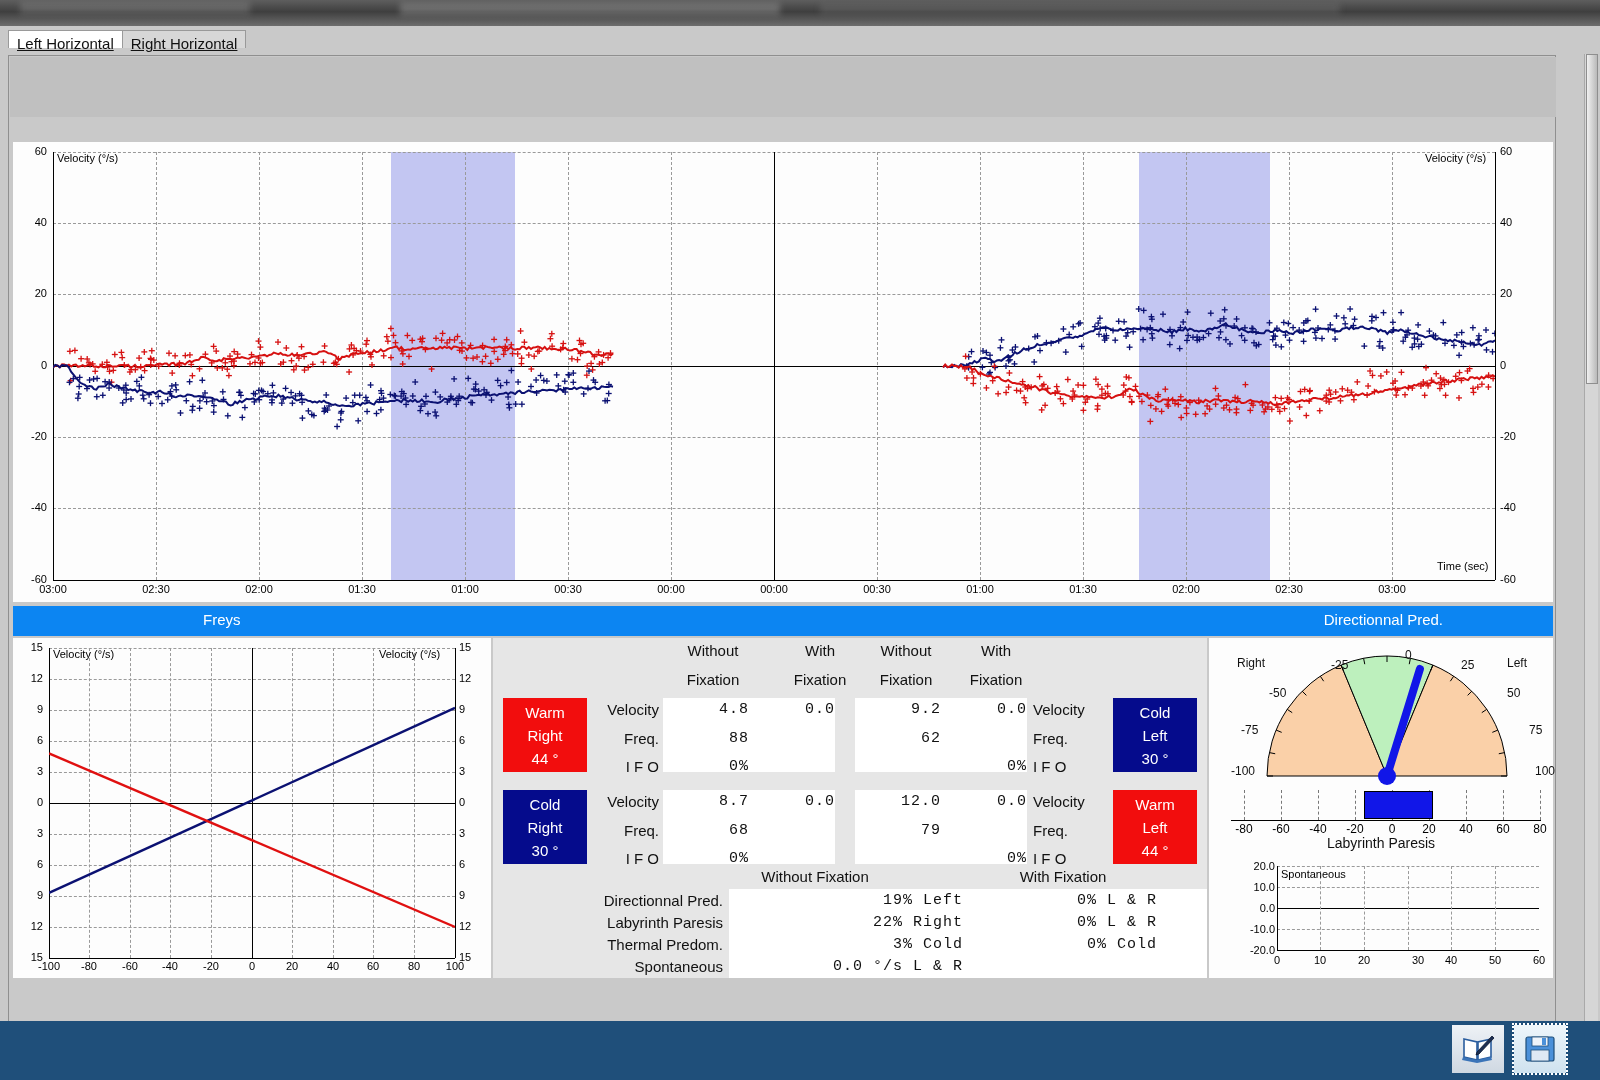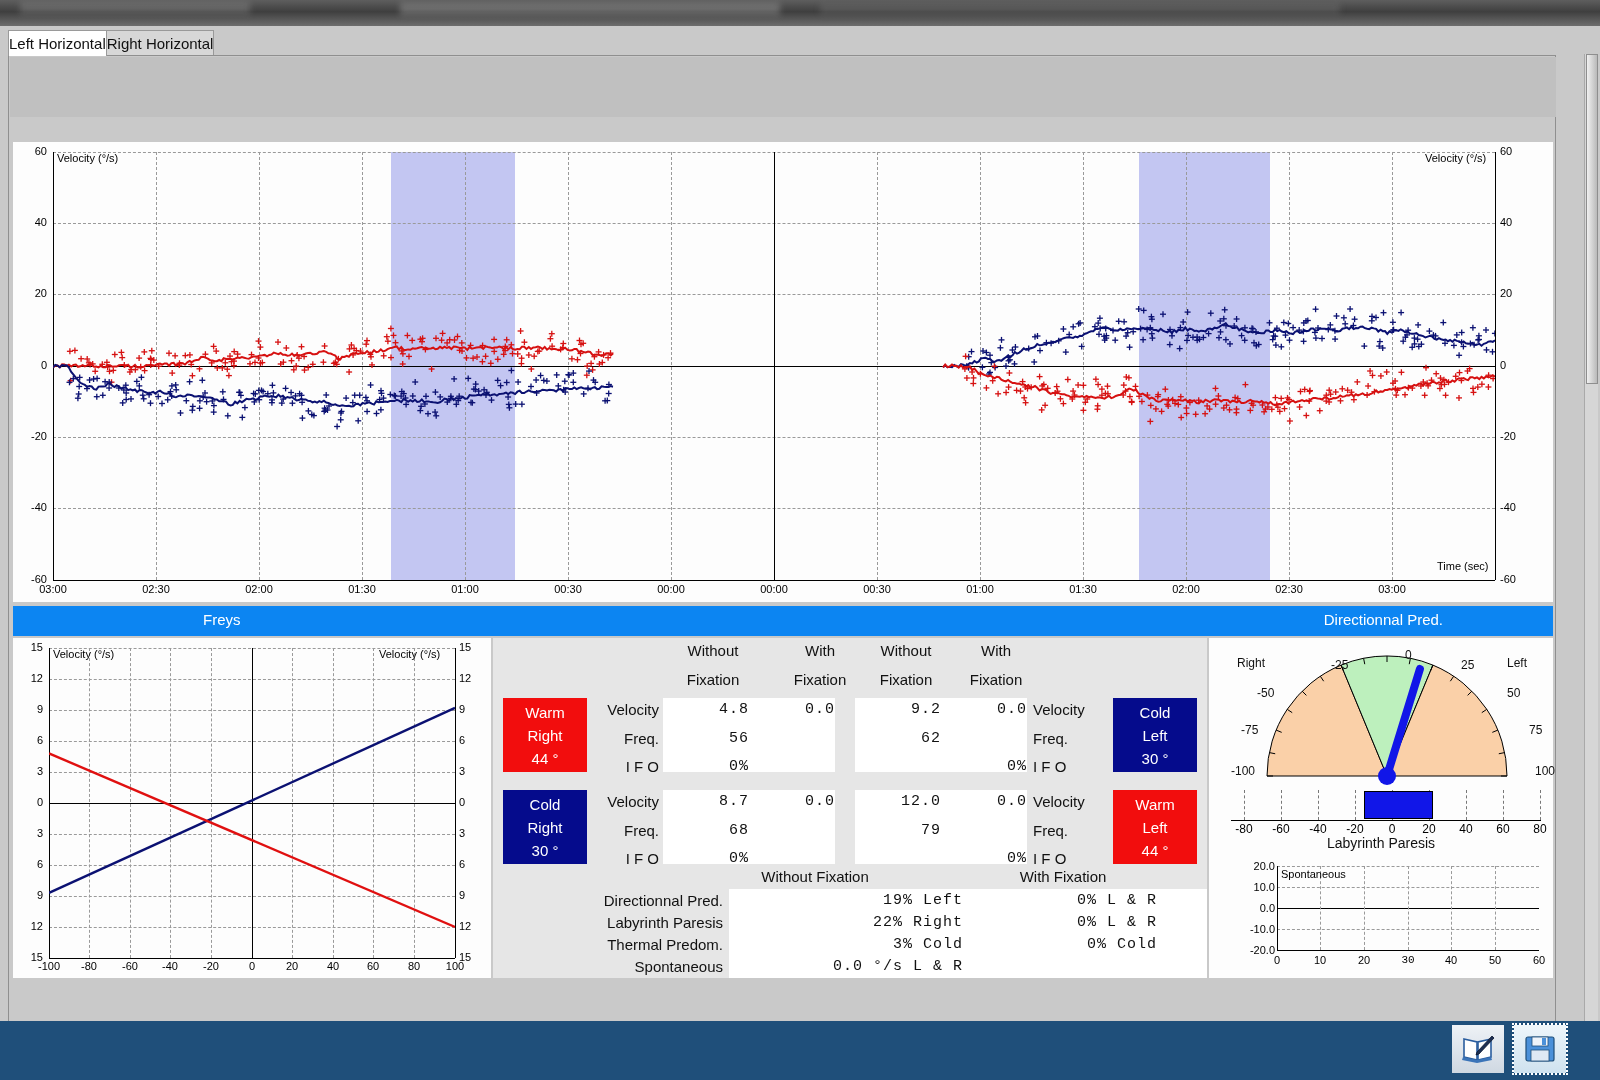--- a/index.html
+++ b/index.html
@@ -37,24 +37,24 @@
   .win {
     position:absolute; left:0; top:26px; width:1600px; height:1054px;
     background:#c9c9c9;
   }
 
   
   .tabbar {
     position:absolute; left:8px; top:4px; height:26px;
   }
   .tab {
-    display:inline-block; height:26px; line-height:25px;
-    padding:0 0; font-size:15px; color:#111;
+    display:inline-block; height:18px; line-height:25px;
+    padding:0 8px; font-size:15px; color:#111;
     border:1px solid #999; border-bottom:none;
-    vertical-align:bottom; cursor:pointer;
+    vertical-align:bottom; cursor:pointer;text-decoration:underline;
   }
   .tab.active { background:#ffffff; border-color:#9a9a9a; position:relative; z-index:3; }
   .tab.inactive { background:#d7d7d7; margin-left:-1px; }
 
   
   .panel {
     position:absolute; left:8px; top:29px; width:1548px; height:991px;
     background:#c9c9c9; border:1px solid #8f8f8f;
   }
   .graybar {
@@ -1834,21 +1834,21 @@
 
           <div class="rowlabel" style="left:540px;top:63px;">Velocity</div>
           <div class="rowlabel" style="left:540px;top:92px;">Freq.</div>
           <div class="rowlabel" style="left:540px;top:120px;">I F O</div>
           <div class="rowlabel" style="left:540px;top:155px;">Velocity</div>
           <div class="rowlabel" style="left:540px;top:184px;">Freq.</div>
           <div class="rowlabel" style="left:540px;top:212px;">I F O</div>
 
           <div class="val" style="left:170px;top:63px;width:86px;">4.8</div>
           <div class="val" style="left:256px;top:63px;width:86px;">0.0</div>
-          <div class="val" style="left:170px;top:92px;width:86px;">56</div>
+          <div class="val" style="left:170px;top:92px;width:86px;">88</div>
           <div class="val" style="left:170px;top:120px;width:86px;">0%</div>
 
           <div class="val" style="left:170px;top:155px;width:86px;">8.7</div>
           <div class="val" style="left:256px;top:155px;width:86px;">0.0</div>
           <div class="val" style="left:170px;top:184px;width:86px;">68</div>
           <div class="val" style="left:170px;top:212px;width:86px;">0%</div>
 
           <div class="val" style="left:362px;top:63px;width:86px;">9.2</div>
           <div class="val" style="left:448px;top:63px;width:86px;">0.0</div>
           <div class="val" style="left:362px;top:92px;width:86px;">62</div>
@@ -1902,21 +1902,21 @@
                 <line x1="288.8655439013544" y1="86.07798811618923" x2="283.32226670628665" y2="88.37408871037977" stroke="#000" stroke-width="1"></line>
                 <line x1="295.69423364838764" y1="108.58916135806462" x2="289.80952196596826" y2="109.75970329016138" stroke="#000" stroke-width="1"></line>
                 <line x1="298" y1="132" x2="292" y2="132" stroke="#000" stroke-width="1"></line>
                 <line x1="178" y1="132" x2="210.93251642601803" y2="24.951182342587032" stroke="#1116e8" stroke-width="8" stroke-linecap="round"></line>
                 <circle cx="178" cy="132" r="9" fill="#1116e8"></circle>
               </svg>
             <div class="gauge-lbl" style="left:28px;top:12px;">Right</div>
             <div class="gauge-lbl" style="left:298px;top:12px;">Left</div>
             <div class="gauge-tick" style="left:22px;top:120px;">-100</div>
             <div class="gauge-tick" style="left:32px;top:79px;">-75</div>
-            <div class="gauge-tick" style="left:48px;top:42px;">-50</div>
+            <div class="gauge-tick" style="left:60px;top:42px;">-50</div>
             <div class="gauge-tick" style="left:122px;top:14px;">-25</div>
             <div class="gauge-tick" style="left:196px;top:4px;">0</div>
             <div class="gauge-tick" style="left:252px;top:14px;">25</div>
             <div class="gauge-tick" style="left:298px;top:42px;">50</div>
             <div class="gauge-tick" style="left:320px;top:79px;">75</div>
             <div class="gauge-tick" style="left:326px;top:120px;">100</div>
           </div>
 
           <div class="lp-scale">
             <div class="lp-tickline" style="left:13px;top:0;height:30px;"></div>
@@ -1957,21 +1957,21 @@
             <div class="sp-axb"></div>
             <div class="sp-title">Spontaneous</div>
             <div class="sp-yt" style="left:0;top:0;">20.0</div>
             <div class="sp-yt" style="left:0;top:21px;">10.0</div>
             <div class="sp-yt" style="left:0;top:42px;">0.0</div>
             <div class="sp-yt" style="left:0;top:63px;">-10.0</div>
             <div class="sp-yt" style="left:0;top:84px;text-align:right;">-20.0</div>
             <div class="sp-xt" style="left:31px;">0</div>
             <div class="sp-xt" style="left:74px;">10</div>
             <div class="sp-xt" style="left:118px;">20</div>
-            <div class="sp-xt" style="left:162px;font-family:Liberation Mono, monospace;">30</div>
+            <div class="sp-xt" style="left:172px;">30</div>
             <div class="sp-xt" style="left:205px;">40</div>
             <div class="sp-xt" style="left:249px;">50</div>
             <div class="sp-xt" style="left:293px;">60</div>
           </div>
         </div>
       </div>
     </div>
 
     <div class="scroll-v">
       <div class="scroll-thumb"></div>

